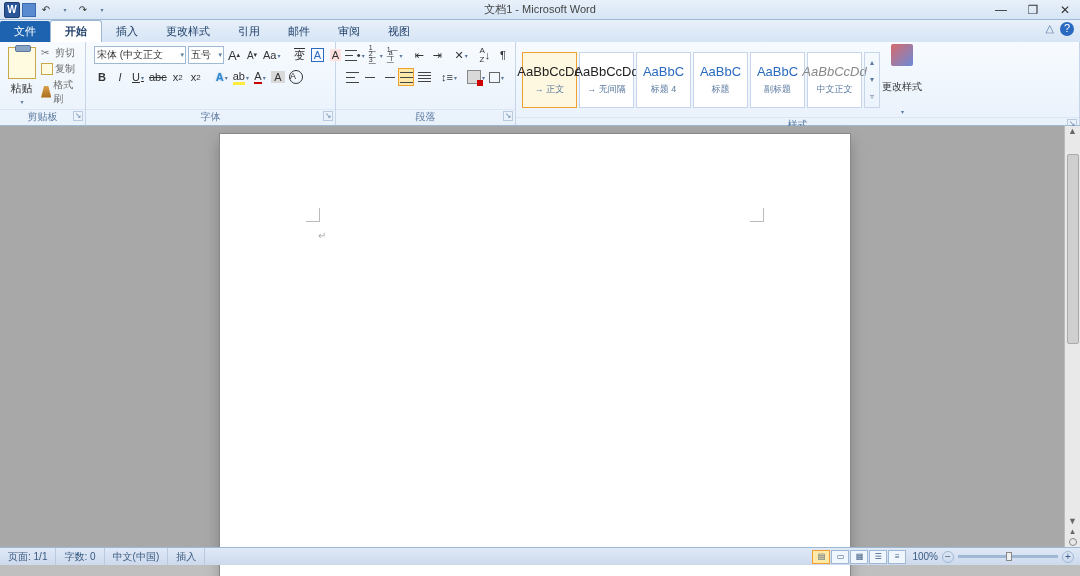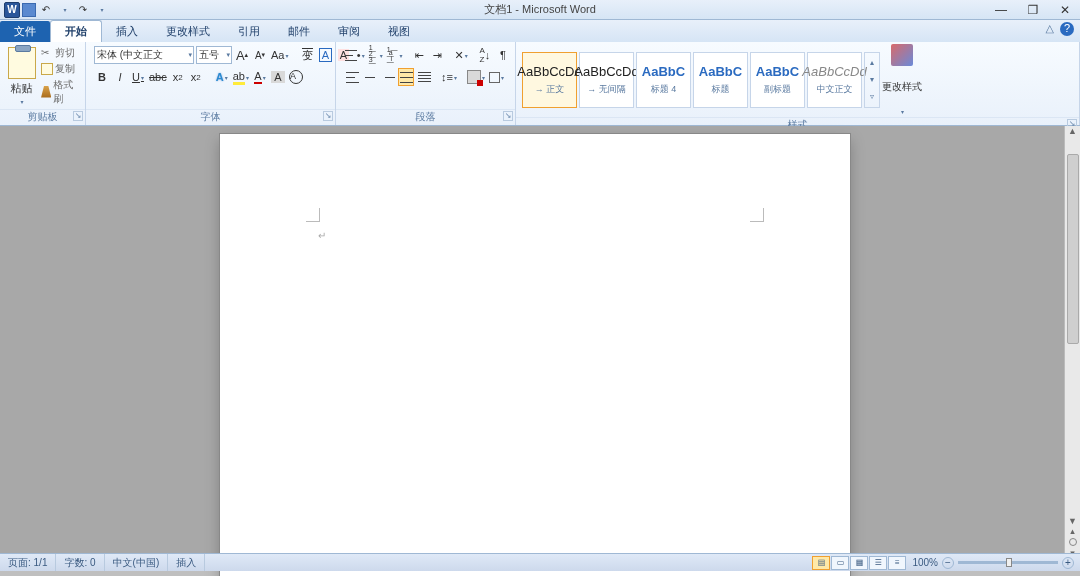--- a/index.html
+++ b/index.html
@@ -70,21 +70,21 @@
 .shade{width:14px;height:14px;background:#d9d9d9;border:1px solid #888;position:relative;}
 .shade::after{content:"";position:absolute;right:-3px;bottom:-3px;width:6px;height:6px;background:#c00;}
 
 
 .styles{flex:1;}
 .styles-body{gap:2px;padding:2px 6px;}
 .style-tile{width:55px;height:56px;border:1px solid #c6d5e9;display:flex;flex-direction:column;align-items:center;justify-content:center;gap:4px;background:#fff;font-size:9px;}
 .style-tile.sel{border:1.5px solid #f0a030;background:#fff8e0;}
 .style-tile .preview{font-size:13px;color:#222;}
 .style-tile .preview.big{font-size:17px;font-weight:bold;}
-.style-tile .preview.blue{color:#2a6ac0;font-weight:bold;}
+.style-tile .preview.blue{color:#2a6ac0;font-weight:normal;}
 .style-tile .preview.light{color:#888;font-style:italic;}
 .style-tile .label{font-size:9px;color:#5a7aa0;}
 .styles-more{width:16px;height:56px;border:1px solid #c6d5e9;display:flex;flex-direction:column;justify-content:center;align-items:center;gap:8px;font-size:8px;color:#5a7aa0;}
 .change-styles{width:40px;display:flex;flex-direction:column;align-items:center;gap:14px;font-size:10px;}
 .change-ico{width:22px;height:22px;background:linear-gradient(135deg,#d96a6a,#6a8ad9);border-radius:2px;}
 
 
 .edit{width:48px;}
 .edit-body{flex-direction:column;gap:2px;font-size:10px;padding:3px 4px;}
 .edit-body div{display:flex;align-items:center;gap:3px;}
@@ -98,21 +98,21 @@
 .page{position:absolute;left:220px;top:8px;width:630px;height:700px;background:#fff;box-shadow:0 0 0 1px #888,0 6px 14px rgba(0,0,0,.25);}
 .margin-tl{position:absolute;left:86px;top:74px;width:14px;height:14px;border-left:1px solid #bbb;border-top:1px solid #bbb;transform:rotate(180deg);}
 .margin-tr{position:absolute;right:86px;top:74px;width:14px;height:14px;border-right:1px solid #bbb;border-top:1px solid #bbb;transform:scaleY(-1);}
 .cursor{position:absolute;left:98px;top:96px;font-size:10px;color:#aaa;}
 .vscroll{position:absolute;right:0;top:126px;bottom:18px;width:16px;background:#e9e9e9;border-left:1px solid #bbb;display:flex;flex-direction:column;justify-content:space-between;align-items:center;font-size:9px;color:#666;}
 .thumb{position:absolute;top:28px;width:12px;height:190px;background:#cfcfcf;border:1px solid #aaa;border-radius:2px;}
 .navdot{width:8px;height:8px;border:1px solid #888;border-radius:50%;margin:2px;}
 .sidetab{position:absolute;right:0;top:130px;width:14px;height:20px;background:#e9f1fb;border:1px solid #9fb8d4;font-size:9px;}
 
 
-.status{position:absolute;left:0;right:0;bottom:5px;height:18px;background:linear-gradient(#dfe9f7,#cdd9ec);border-top:1px solid #9fb8d4;display:flex;align-items:center;font-size:10px;color:#3a5a80;}
+.status{position:absolute;left:0;right:0;bottom:11px;height:18px;background:linear-gradient(#dfe9f7,#cdd9ec);border-top:1px solid #9fb8d4;display:flex;align-items:center;font-size:10px;color:#3a5a80;}
 .status .cell{padding:0 8px;border-right:1px solid #b8cadf;height:100%;display:flex;align-items:center;}
 .spacer{flex:1;}
 .viewbtns{display:flex;gap:1px;margin-right:6px;}
 .viewbtns span{width:18px;height:14px;border:1px solid #9fb8d4;background:#f0f6fd;display:flex;align-items:center;justify-content:center;font-size:8px;}
 .viewbtns span.on{background:#ffe9a8;border-color:#f0a030;}
 .zoom{display:flex;align-items:center;gap:4px;margin-right:6px;}
 .zslider{width:100px;height:3px;background:#9fb8d4;position:relative;}
 .zknob{position:absolute;left:48px;top:-3px;width:6px;height:9px;background:#f0f0f0;border:1px solid #888;}
 .zbtn{width:12px;height:12px;border:1px solid #9fb8d4;border-radius:50%;text-align:center;line-height:10px;}
 </style>
@@ -174,21 +174,21 @@
             <span>格式刷</span>
           </div>
       </div>
     </div>
     <div class="group-label"><span>剪贴板</span><span class="dlg">↘</span></div>
   </div>
 
   <div class="group font">
     <div class="group-body font-body">
       <div class="row">
-        <div class="combo" style="width:100px;">
+        <div class="combo" style="width:92px;">
             <span>宋体 (中文正文</span>
             <span class="arrow">▾</span>
           </div>
         <div class="combo" style="width:36px;">
             <span>五号</span>
             <span class="arrow">▾</span>
           </div>
         <div class="btn">
             <span style="font-size:13px;">A</span>
             <span style="font-size:7px;">▴</span>

